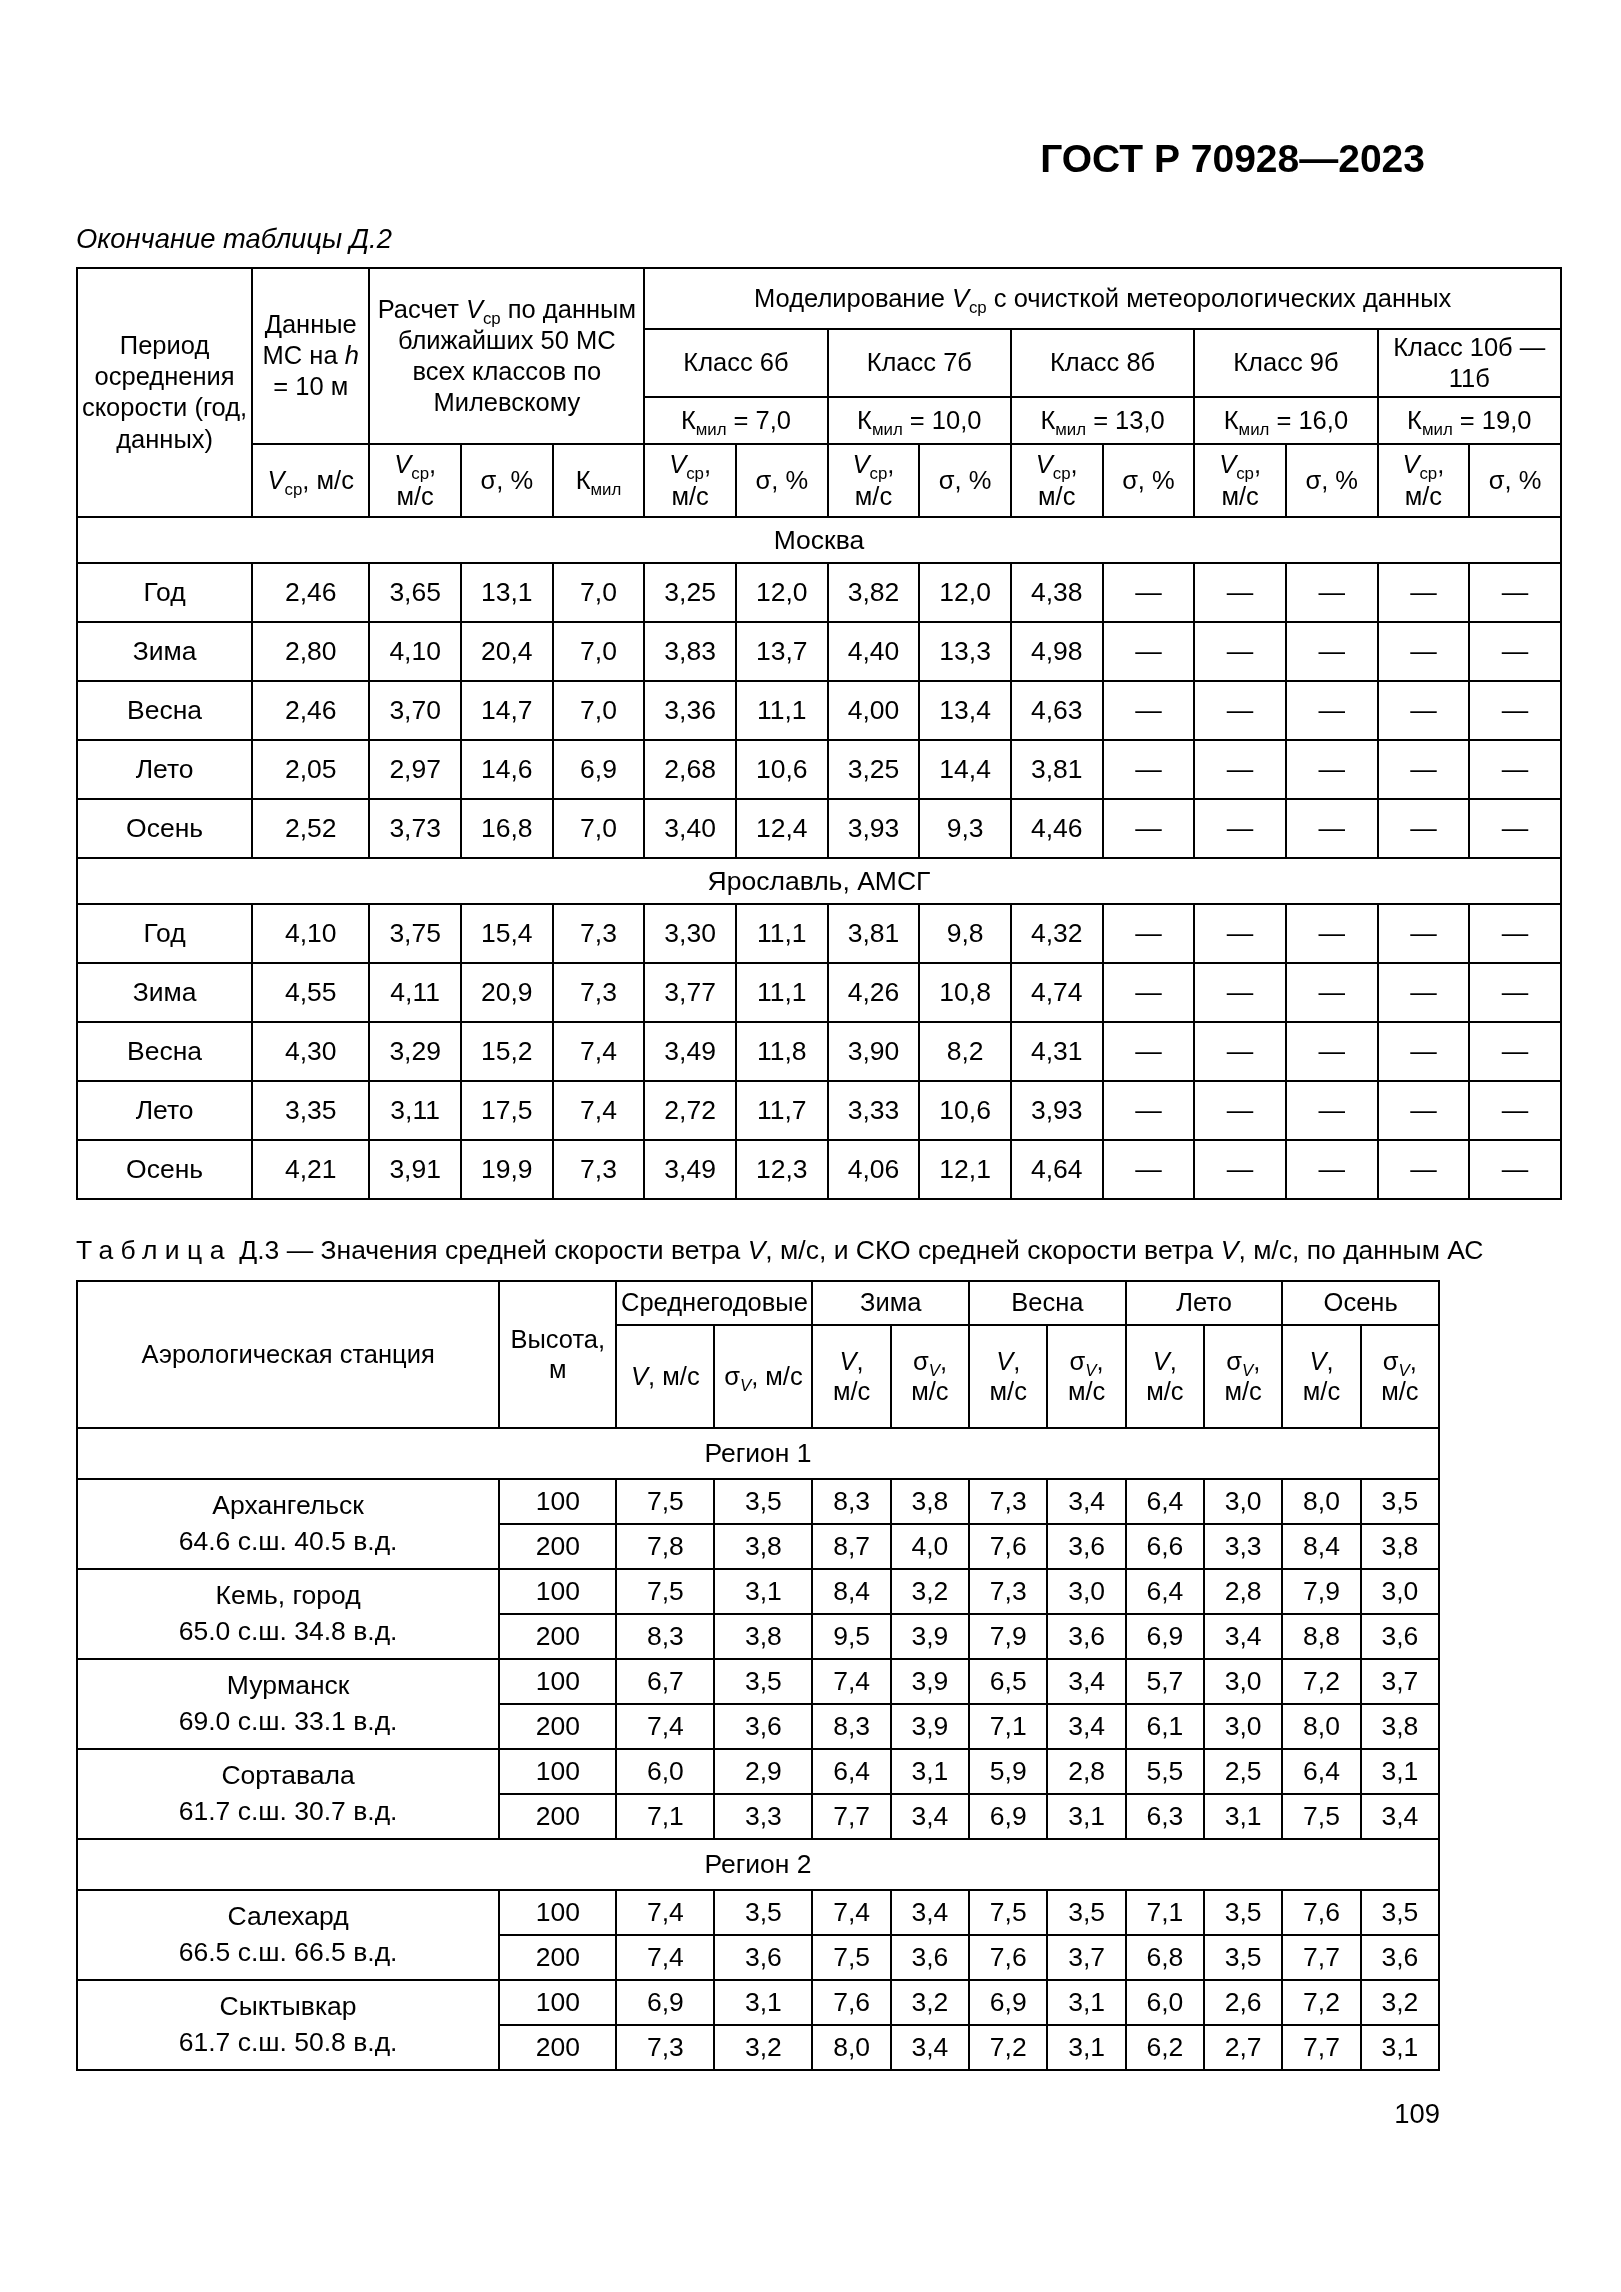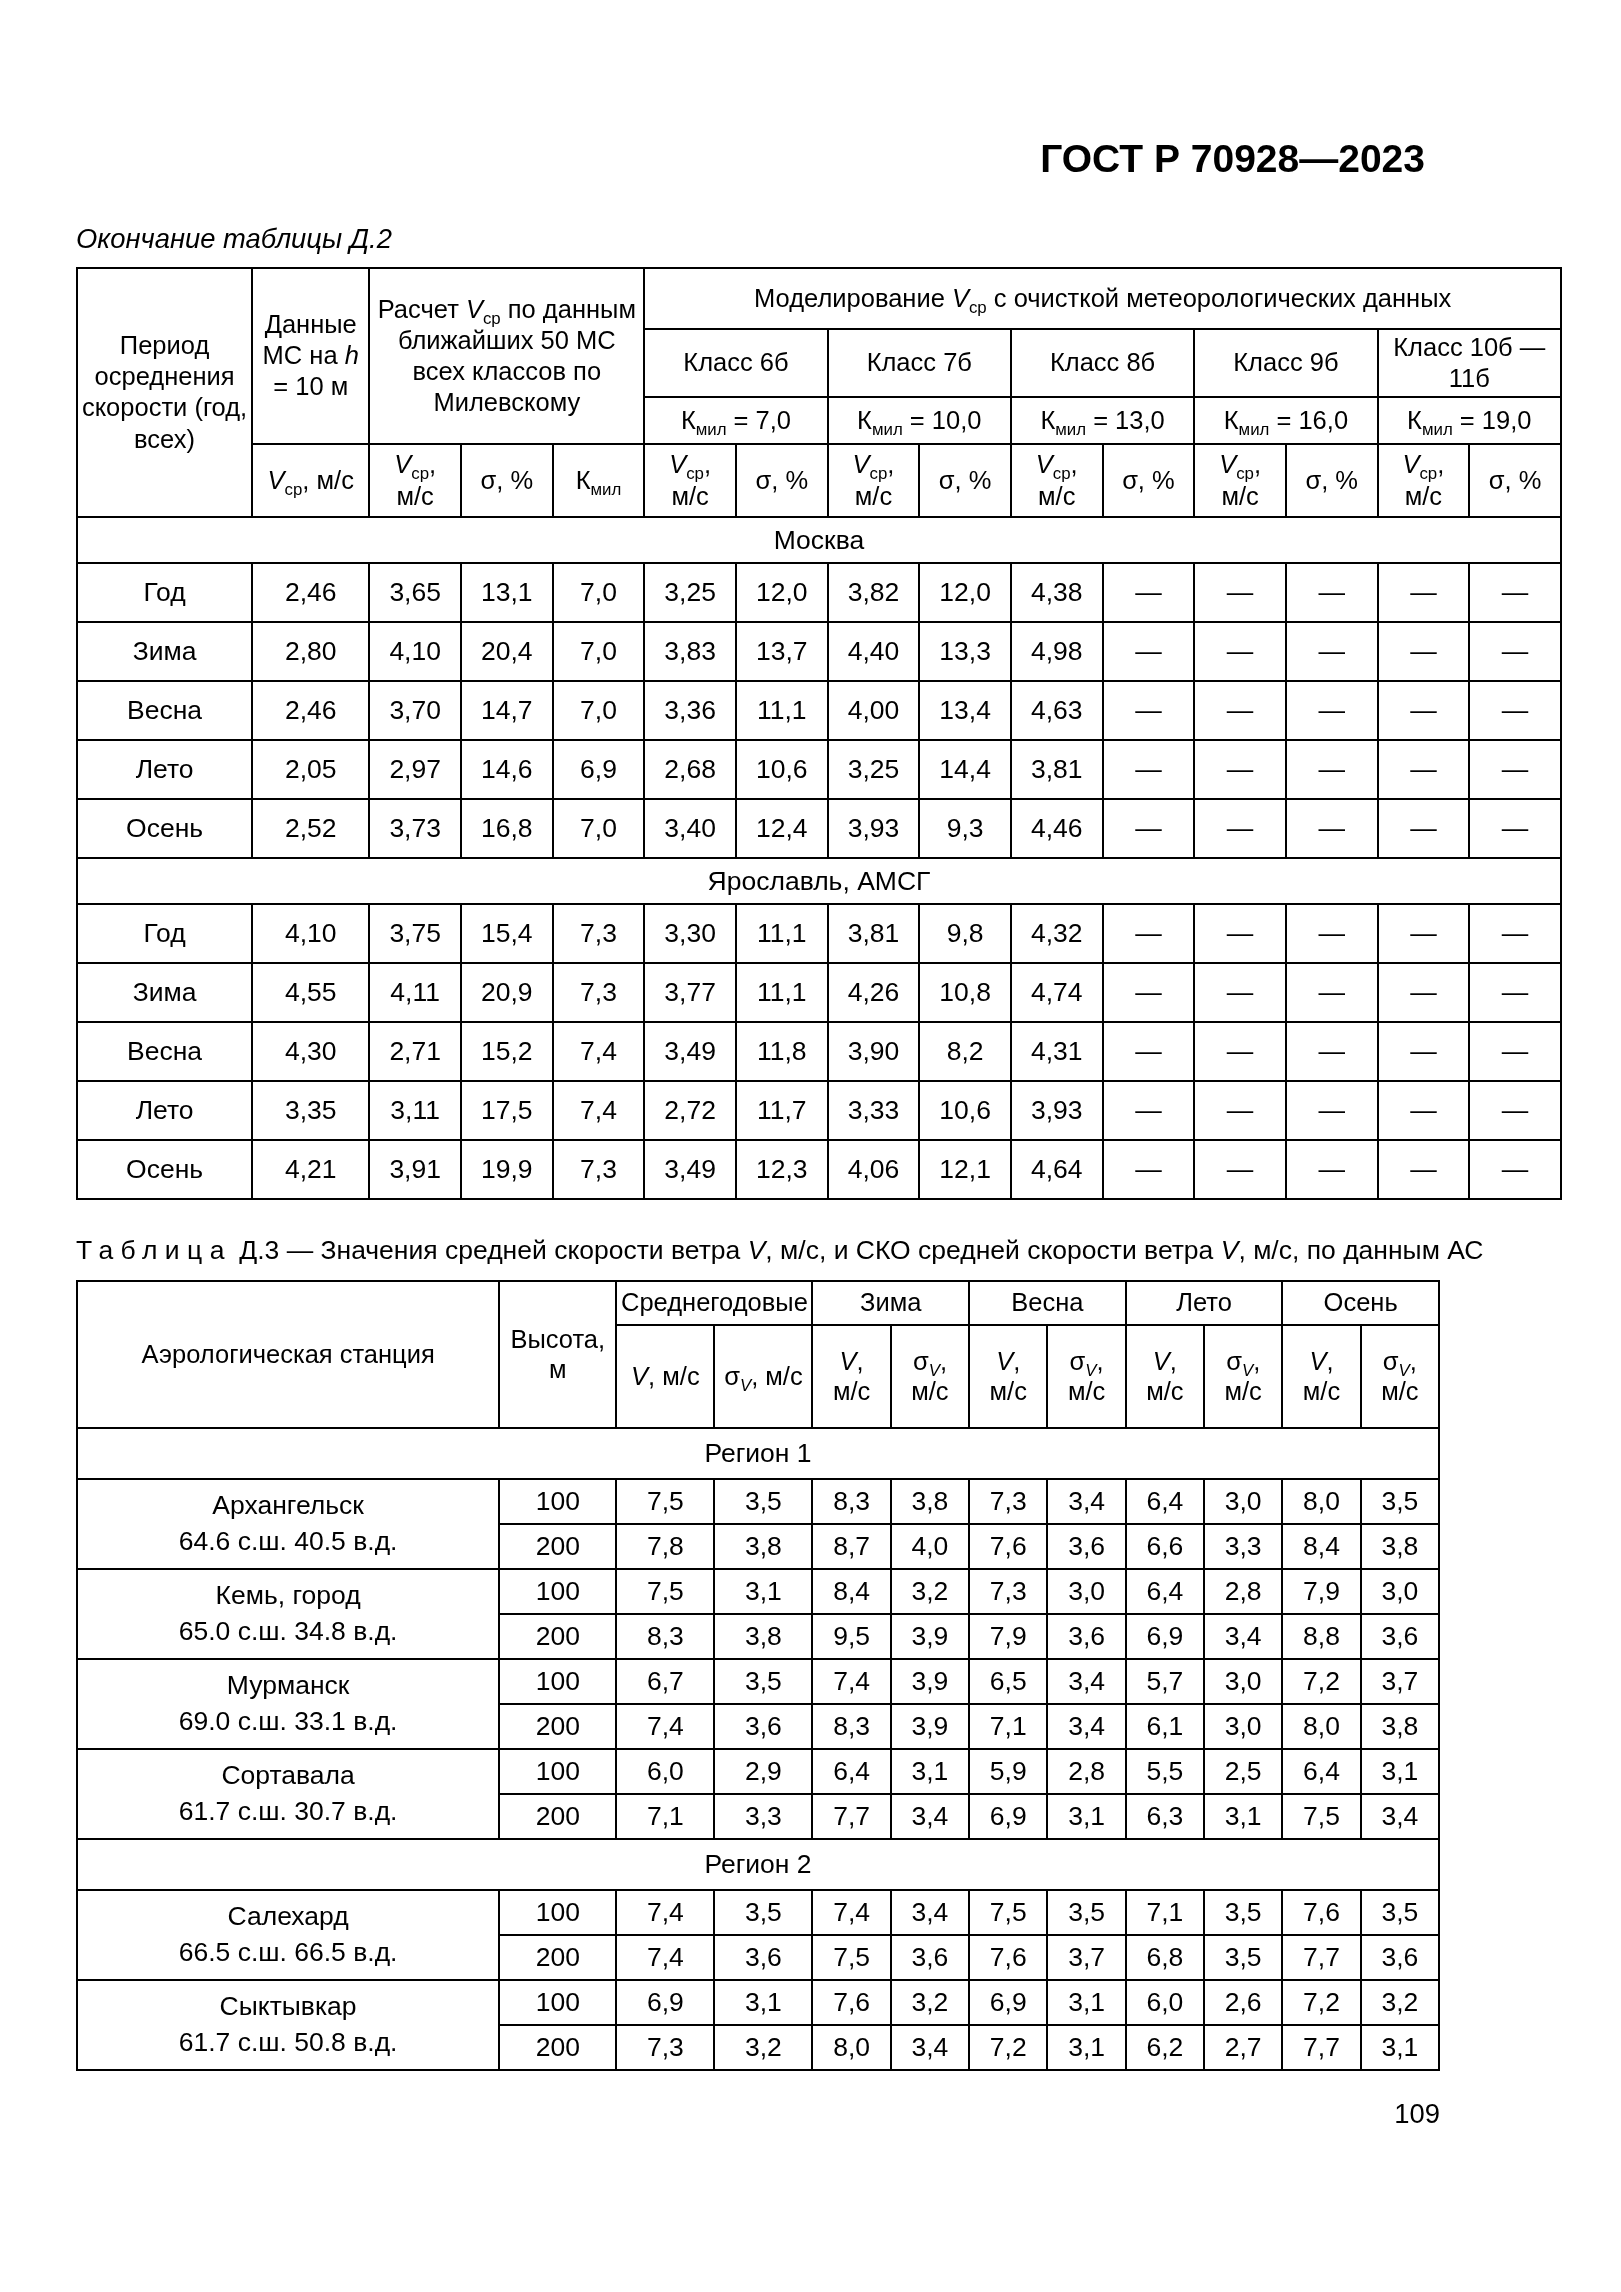--- a/index.html
+++ b/index.html
@@ -64,21 +64,21 @@
       <col style="width:6.177%">
         <col style="width:6.177%">
         <col style="width:6.177%">
       <col style="width:6.177%">
         <col style="width:6.177%">
         <col style="width:6.177%">
       <col style="width:6.177%">
     </colgroup>
     <thead>
       <tr class="h1">
-        <th rowspan="4">Период осреднения скорости (год, всех)</th>
+        <th rowspan="4">Период осреднения скорости (год, данных)</th>
         <th rowspan="3">Данные МС на <i>h</i> = 10 м</th>
         <th rowspan="3" colspan="3">Расчет <i>V</i><sub>ср</sub> по данным ближайших 50 МС всех классов по Милевскому</th>
         <th colspan="10">Моделирование <i>V</i><sub>ср</sub> с очисткой метеорологических данных</th>
       </tr>
       <tr class="h2" id="d2-class-row">
           <th colspan="2">Класс 6б</th>
           <th colspan="2">Класс 7б</th>
           <th colspan="2">Класс 8б</th>
           <th colspan="2">Класс 9б</th>
           <th colspan="2">Класс 10б — 11б</th>
@@ -229,21 +229,21 @@
           <td>4,74</td>
           <td>—</td>
           <td>—</td>
           <td>—</td>
           <td>—</td>
           <td>—</td>
         </tr>
         <tr>
           <td>Весна</td>
           <td>4,30</td>
-          <td>2,71</td>
+          <td>3,29</td>
           <td>15,2</td>
           <td>7,4</td>
           <td>3,49</td>
           <td>11,8</td>
           <td>3,90</td>
           <td>8,2</td>
           <td>4,31</td>
           <td>—</td>
           <td>—</td>
           <td>—</td>

